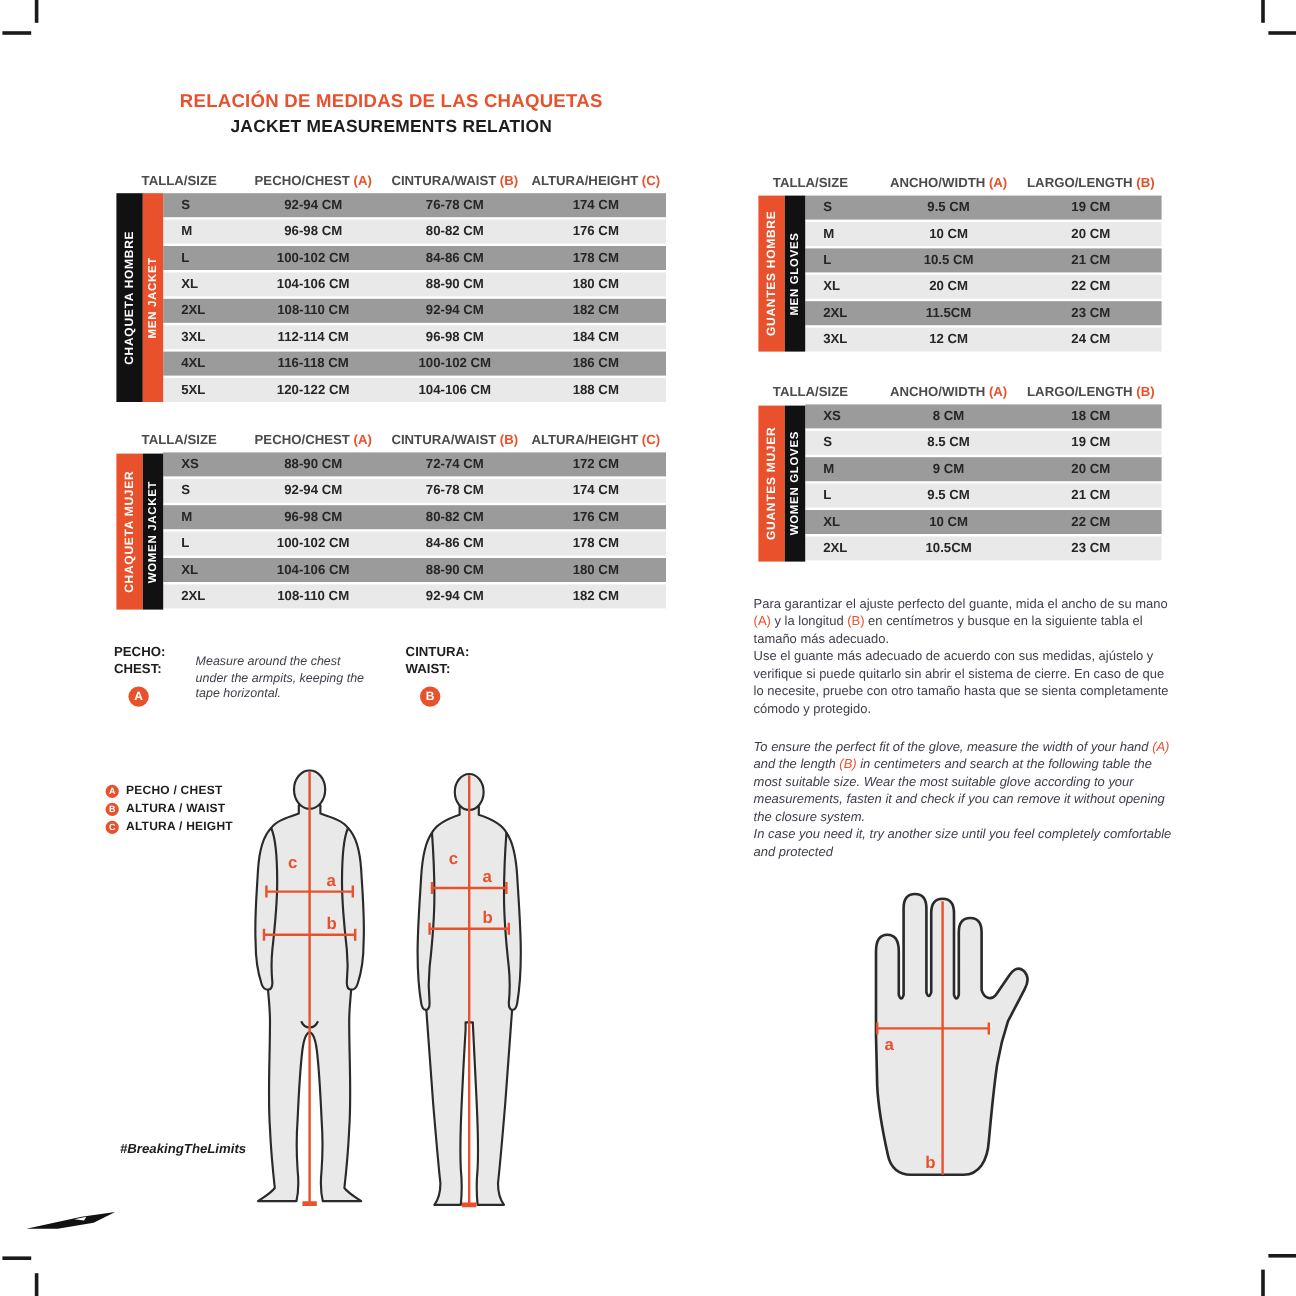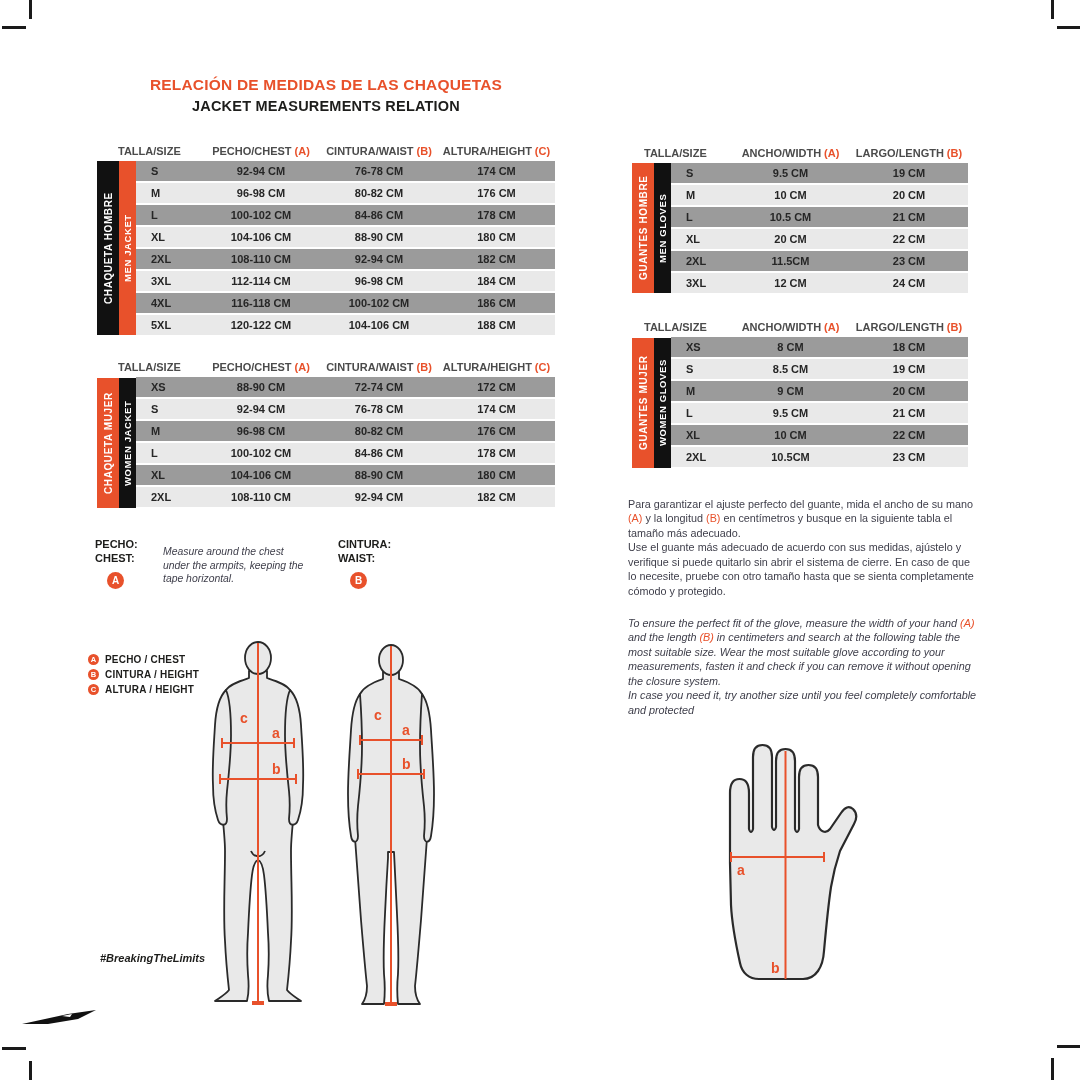--- a/index.html
+++ b/index.html
@@ -347,21 +347,21 @@
     </div>
     </div>
 
   <div class="legend" style="left:88px;top:654px;">
       <div class="legend-row">
       <div class="badge">A</div>
       <div class="legend-label">PECHO / CHEST</div>
     </div>
       <div class="legend-row">
       <div class="badge">B</div>
-      <div class="legend-label">CINTURA / HEIGHT</div>
+      <div class="legend-label">ALTURA / WAIST</div>
     </div>
       <div class="legend-row">
       <div class="badge">C</div>
       <div class="legend-label">ALTURA / HEIGHT</div>
     </div>
     </div>
 
   <svg class="abs" style="left:202px;top:641px;" width="112" height="368" viewBox="0 0 112 368">
     <g fill="#E9E9E9" stroke="#2A2A2A" stroke-width="1.8" stroke-linejoin="round">
       <path d="M47,30 L47,37 C38,40 28,43 24,49 C20,55 19,64 19,76 L19,112 C18,130 17,148 19,162 C21,180 23,196 23,210 C23,240 21,272 23,300 C24,322 26,340 27,349 C23,354 17,357 13,360 L45,360 C47,352 47,344 46,334 C45,320 45,306 46,292 C47,270 48,250 50,234 C51,226 53,220 56,219 C59,220 61,226 62,234 C64,250 65,270 66,292 C67,306 67,320 66,334 C65,344 65,352 67,360 L99,360 C95,357 89,354 85,349 C86,340 88,322 89,300 C91,272 89,240 89,210 C89,196 91,180 93,162 C95,148 94,130 93,112 L93,76 C93,64 92,55 88,49 C84,43 74,40 65,37 L65,30 Z"></path>

